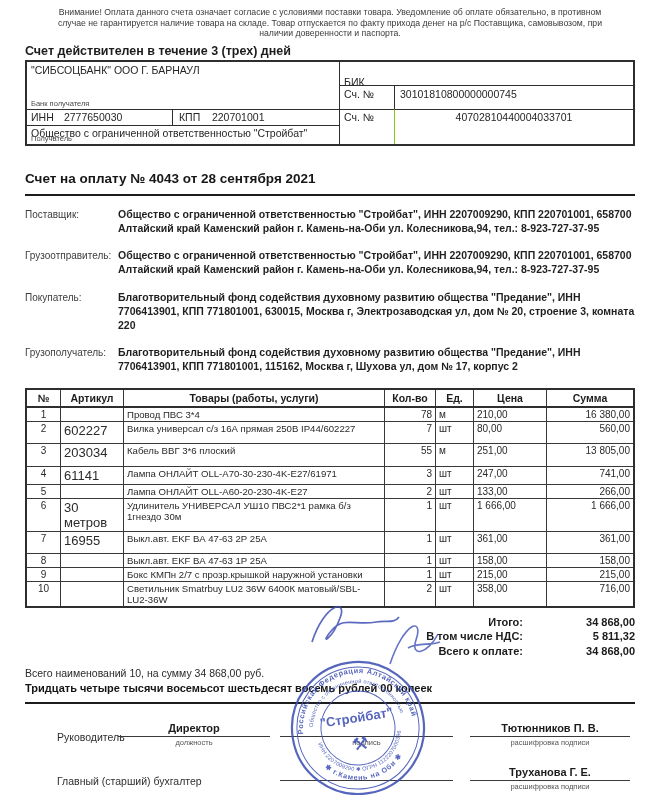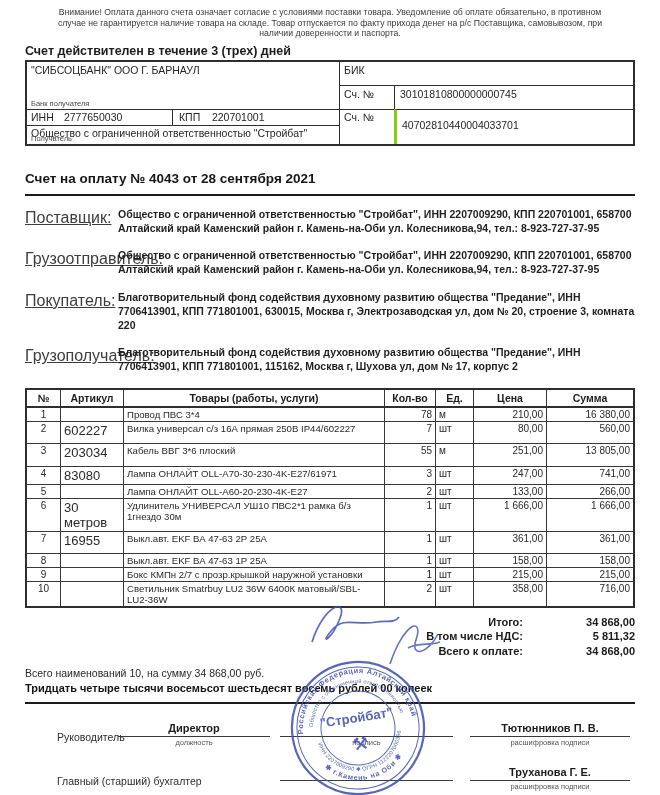--- a/index.html
+++ b/index.html
@@ -9,49 +9,49 @@
 
   .notice{margin:7px auto 0;width:562px;text-align:center;font-size:8.7px;line-height:10.6px;color:#3a3a3a;}
   .validity{margin-top:5px;font-size:12.5px;font-weight:bold;color:#1d1d1d;}
 
   
   .bank{margin-top:2px;display:grid;grid-template-columns:312px 55px 1fr;grid-template-rows:23px 24px 16px 19px;
         border:2px solid #2e2e2e;font-size:10.5px;}
   .bank div{box-sizing:border-box;}
   .cell-bankname{grid-column:1;grid-row:1/3;position:relative;padding:2px 4px;}
   .bank-small{position:absolute;left:4px;bottom:1px;font-size:7.5px;color:#4a4a4a;}
-  .cell-bik-l{grid-column:2;grid-row:1;border-left:1px solid #2e2e2e;padding:2px 4px;}
+  .cell-bik-l{grid-column:2;grid-row:1;border-left:1px solid #2e2e2e;padding:14px 4px;}
   .cell-bik-v{grid-column:3;grid-row:1;border-left:1px solid #2e2e2e;padding:2px 5px;}
   .cell-corr-l{grid-column:2;grid-row:2;border-left:1px solid #2e2e2e;border-top:1px solid #2e2e2e;padding:2px 4px;}
   .cell-corr-v{grid-column:3;grid-row:2;border-left:1px solid #2e2e2e;border-top:1px solid #2e2e2e;padding:2px 5px;}
   .cell-inn{grid-column:1;grid-row:3;border-top:1px solid #2e2e2e;display:flex;}
   .inn-half{width:146px;border-right:1px solid #2e2e2e;padding:1px 4px;}
   .kpp-half{flex:1;padding:1px 6px;}
   .lbl-sp{display:inline-block;min-width:30px;}
   .cell-recip{grid-column:1;grid-row:4;position:relative;border-top:1px solid #2e2e2e;padding:1px 4px;}
   .cell-acc-l{grid-column:2;grid-row:3/5;border-left:1px solid #2e2e2e;border-top:1px solid #2e2e2e;padding:1px 4px;}
-  .cell-acc-v{grid-column:3;grid-row:3/5;border-left:3px solid #84cc16;border-top:1px solid #2e2e2e;padding:9px 5px;}
+  .cell-acc-v{grid-column:3;grid-row:3/5;border-left:1px solid #84cc16;border-top:1px solid #2e2e2e;padding:1px 5px;text-align:center;}
 
   .doc-title{margin-top:25px;font-size:13.5px;font-weight:bold;color:#171717;}
   .rule{margin-top:8px;border:none;border-top:2.4px solid #1c1c1c;width:100%;}
 
   .parties{margin-top:12px;}
   .party-row{display:flex;margin-bottom:14px;}
-  .party-label{width:93px;flex:none;font-size:16px;color:#3d3d3d;padding-top:1px;text-decoration:underline;}
+  .party-label{width:93px;flex:none;font-size:10px;color:#3d3d3d;padding-top:1px;}
   .party-text{font-size:10.5px;font-weight:bold;line-height:13.8px;color:#1f1f1f;}
 
   table.items{border-collapse:collapse;width:100%;margin-top:4px;font-size:10px;}
   table.items th,table.items td{border:1px solid #383838;padding:1px 3px;vertical-align:top;color:#2a2a2a;}
   table.items thead th{font-weight:bold;text-align:center;font-size:10.5px;border-bottom:2px solid #2e2e2e;padding:2px 3px;color:#1d1d1d;}
   table.items{border:2px solid #2e2e2e;}
   .c0{width:27px;text-align:center;}
   .c1{width:56px;}
   .c3{width:44px;text-align:right;}
   .c4{width:31px;text-align:left;}
-  .c5{width:66px;text-align:right;}
+  .c5{width:66px;}
   .c6{width:80px;text-align:right;}
   td.c2{font-size:9.6px;}
   td.c1{font-size:13px;color:#3a3a3a;}
   tbody tr:nth-child(1){height:13px;}
   tbody tr:nth-child(2){height:22px;}
   tbody tr:nth-child(3){height:23px;}
   tbody tr:nth-child(4){height:14px;}
   tbody tr:nth-child(5){height:12px;}
   tbody tr:nth-child(6){height:21px;}
   tbody tr:nth-child(7){height:22px;}
@@ -174,21 +174,21 @@
             <td class="c0">3</td>
             <td class="c1">203034</td>
             <td class="c2">Кабель  ВВГ 3*6  плоский</td>
             <td class="c3">55</td>
             <td class="c4">м</td>
             <td class="c5">251,00</td>
             <td class="c6">13 805,00</td>
           </tr>
           <tr>
             <td class="c0">4</td>
-            <td class="c1">83080</td>
+            <td class="c1">61141</td>
             <td class="c2">Лампа ОНЛАЙТ OLL-A70-30-230-4K-E27/61971</td>
             <td class="c3">3</td>
             <td class="c4">шт</td>
             <td class="c5">247,00</td>
             <td class="c6">741,00</td>
           </tr>
           <tr>
             <td class="c0">5</td>
             <td class="c1"></td>
             <td class="c2">Лампа ОНЛАЙТ OLL-A60-20-230-4K-E27</td>

